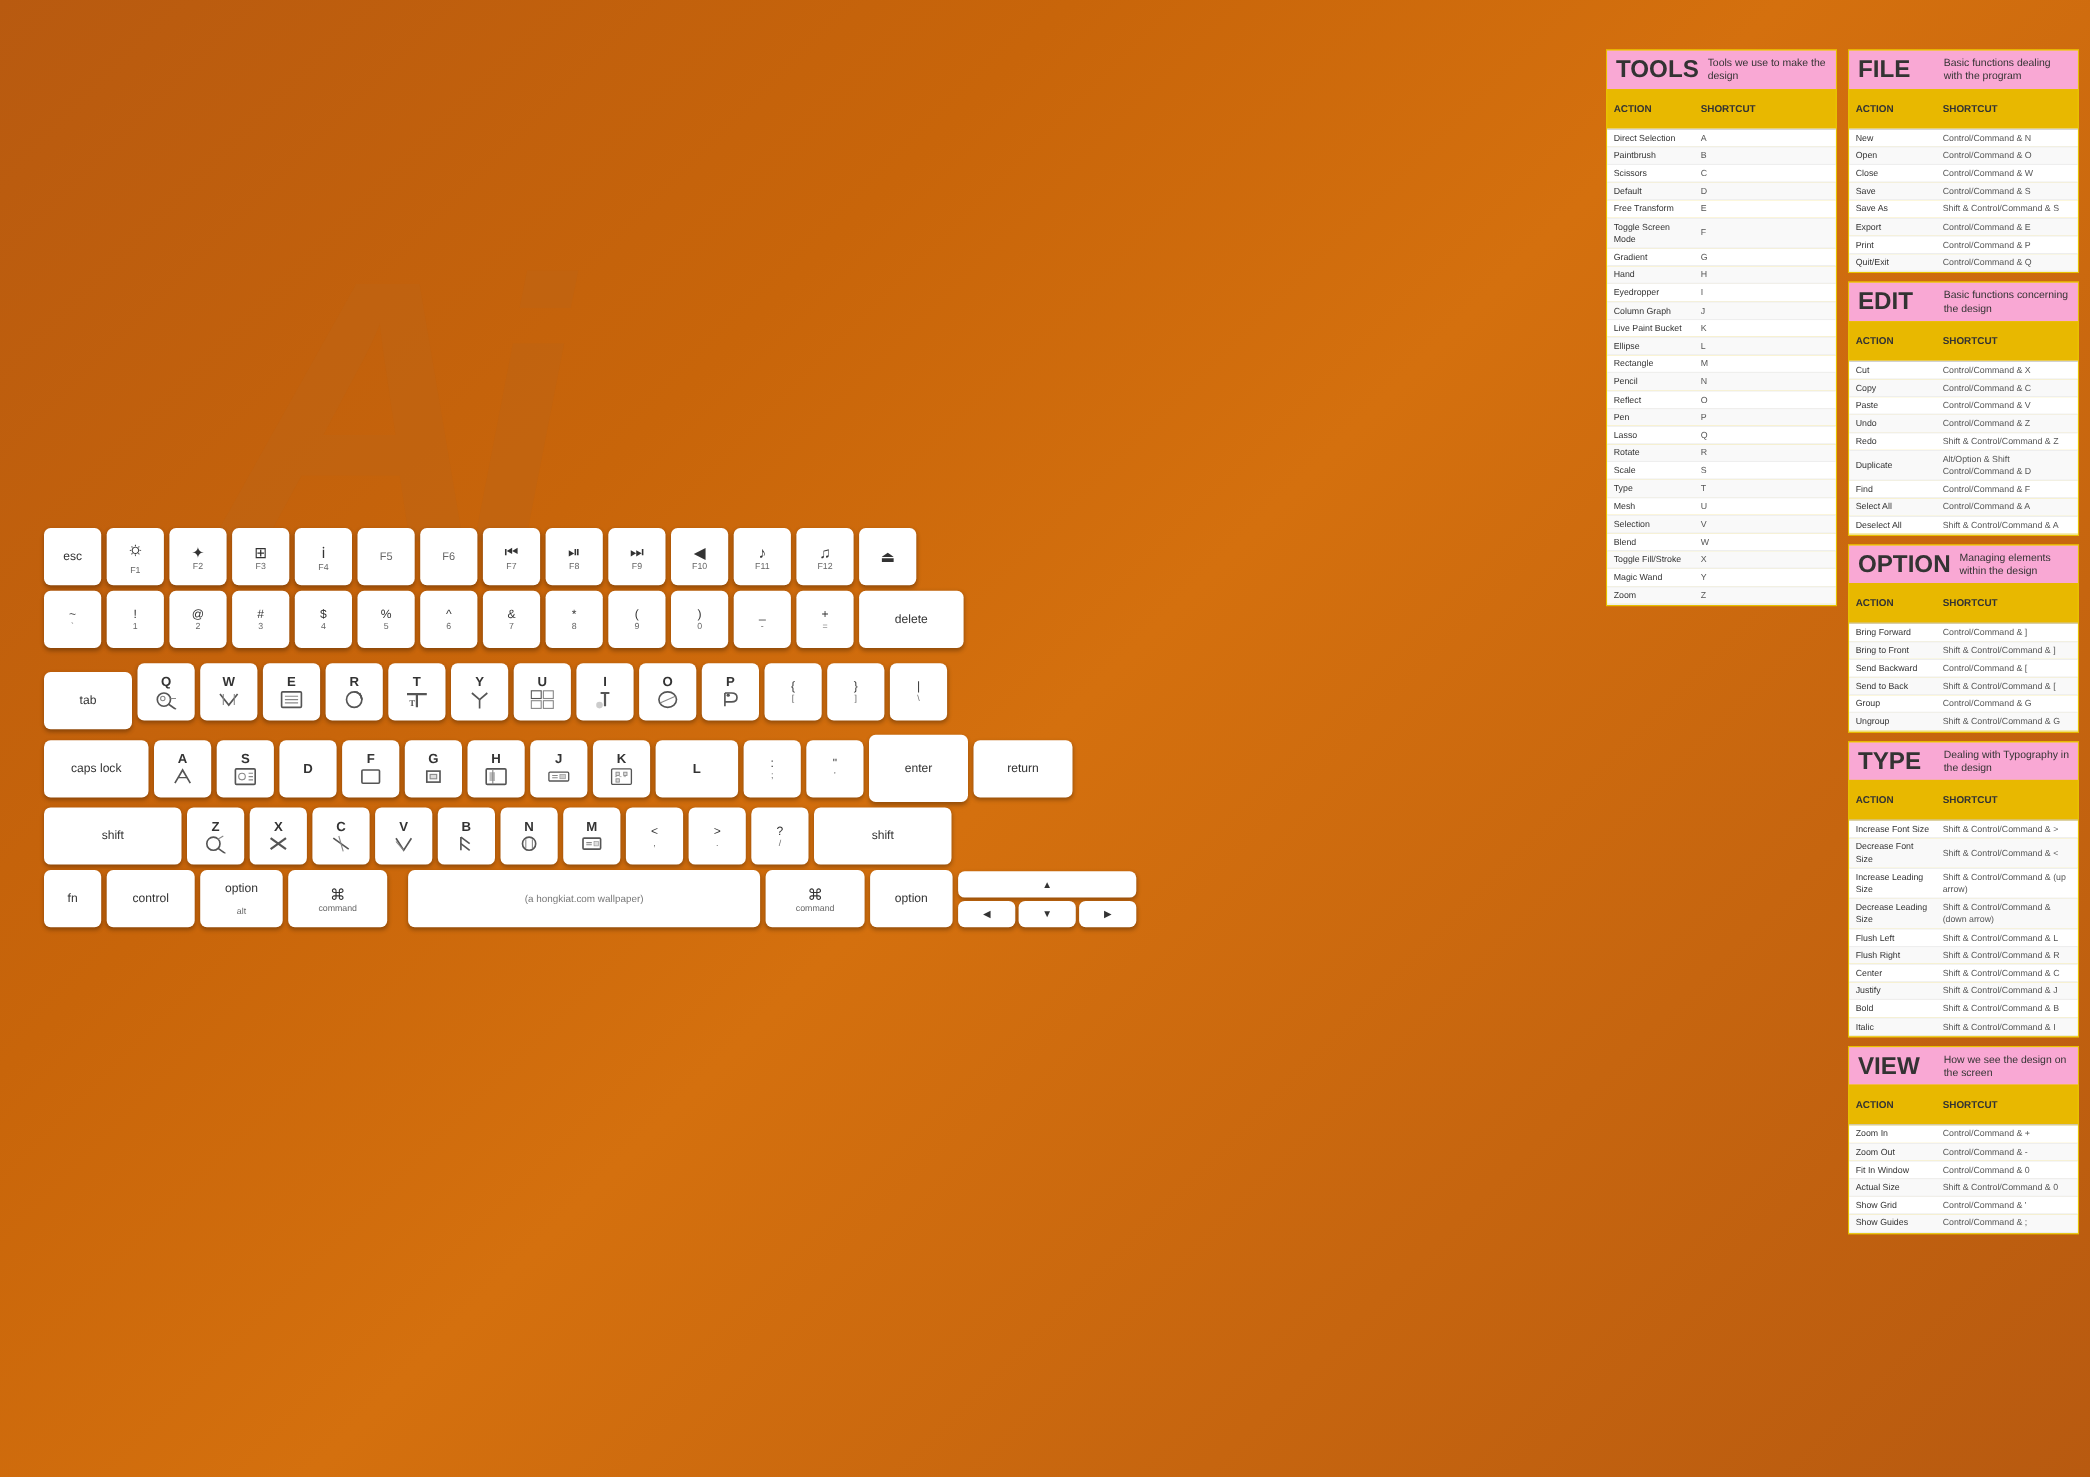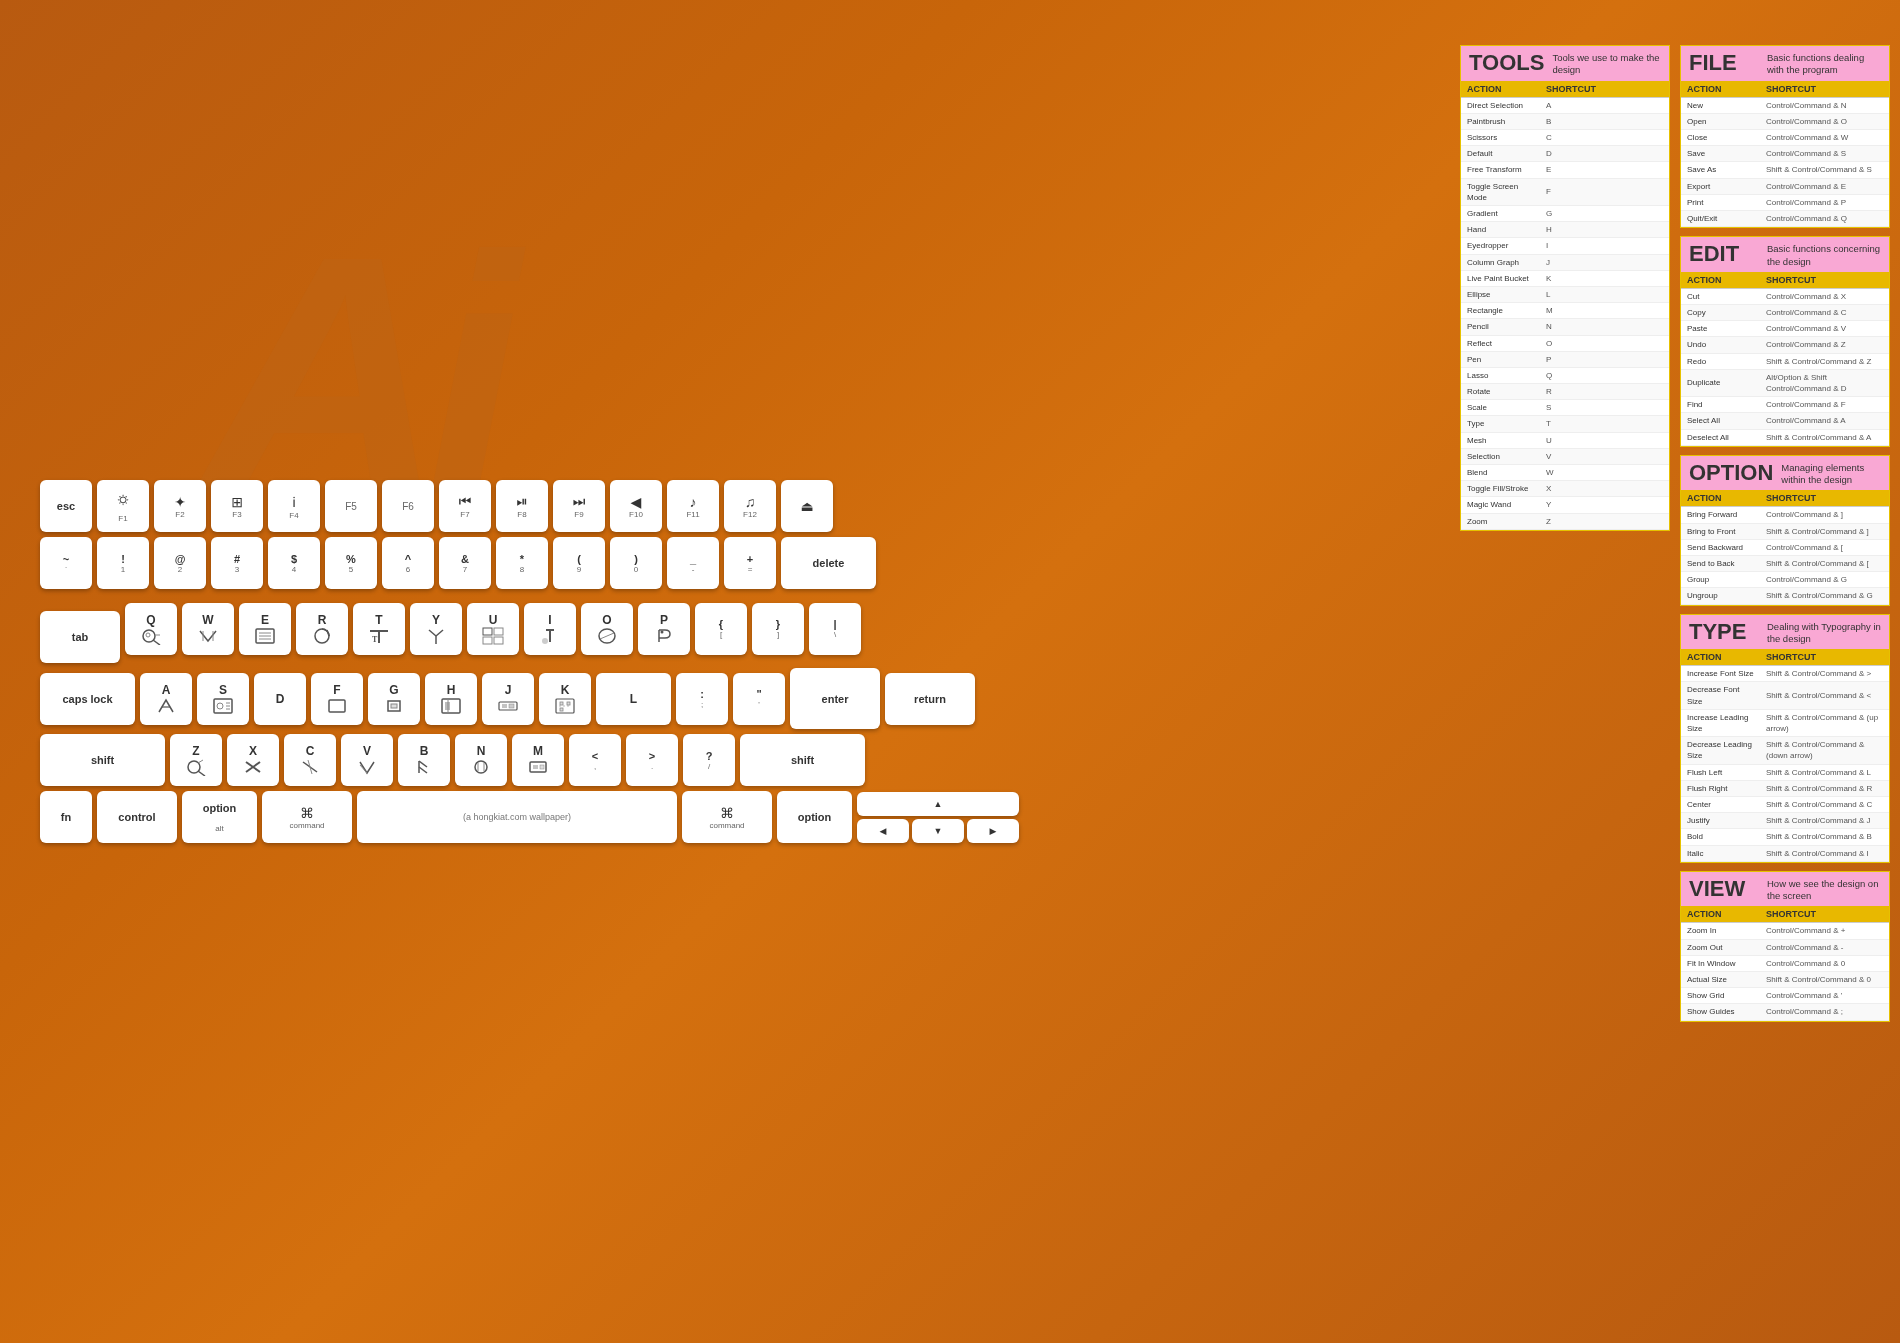--- a/index.html
+++ b/index.html
@@ -57,21 +57,21 @@
       min-width: 52px;
       height: 52px;
       padding: 2px;
       position: relative;
       box-shadow: 0 2px 4px rgba(0,0,0,0.3);
       text-align: center;
     }
 
     .key .key-main {
       font-size: 11px;
-      font-weight: bold;
+      font-weight: normal;
     }
 
     .key .key-sub {
       font-size: 8px;
       color: #666;
     }
 
     .key-icon {
       font-size: 14px;
     }
@@ -139,21 +139,21 @@
       width: 100%;
       border-collapse: collapse;
       font-size: 8.5px;
     }
 
     .panel-table thead tr {
       background: #e8b800;
     }
 
     .panel-table thead th {
-      padding: 3px 6px;
+      padding: 13px 6px;
       text-align: left;
       font-weight: bold;
       font-size: 9px;
       color: #333;
       border-bottom: 1px solid #ccc;
       margin-top: 20px;
     }
 
     .panel-table tbody tr {
       background: white;
@@ -572,21 +572,21 @@
         </div>
       <div class="key key-opt">
           <span class="key-main">option</span>
           <br>
           <span class="key-sub">alt</span>
         </div>
       <div class="key key-cmd">
           <span class="key-icon">⌘</span>
           <span class="key-sub">command</span>
         </div>
-      <div class="key key-space" style="font-size:9px; color:#777;">(a hongkiat.com wallpaper)</div>
+      <div class="key key-space" style="font-size:9px; color:#777;margin-left:14px;">(a hongkiat.com wallpaper)</div>
       <div class="key key-cmd">
           <span class="key-icon">⌘</span>
           <span class="key-sub">command</span>
         </div>
       <div class="key key-opt">
           <span class="key-main">option</span>
         </div>
 
       <div style="display:flex; flex-direction:column; gap:3px;">
         <div class="key" style="height:24px; min-width:52px;">

